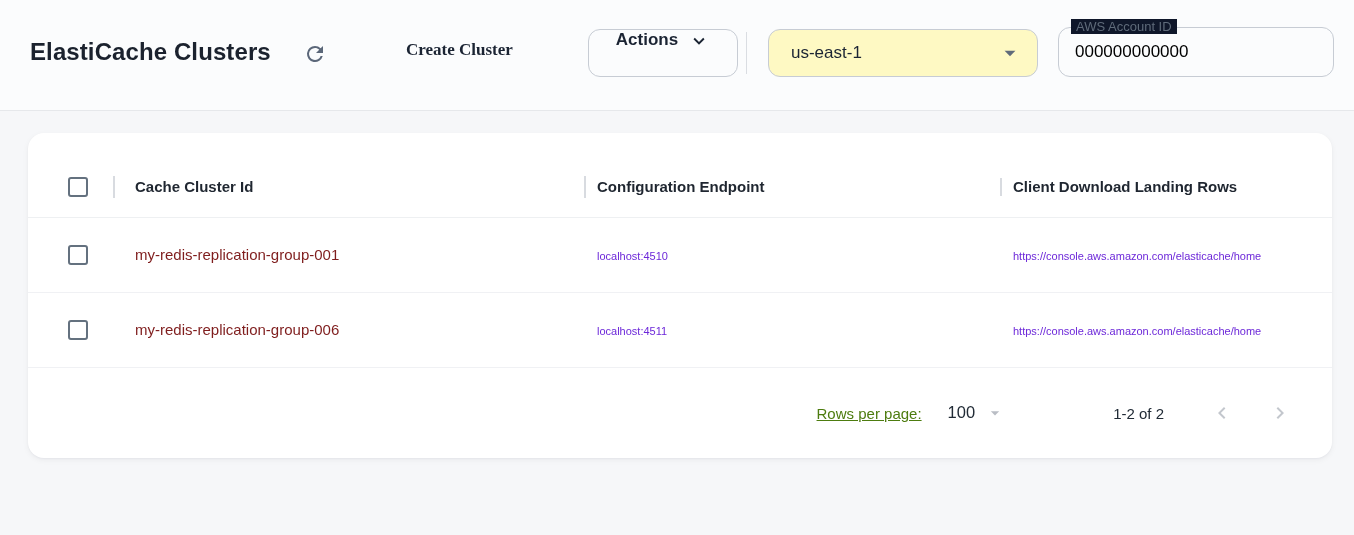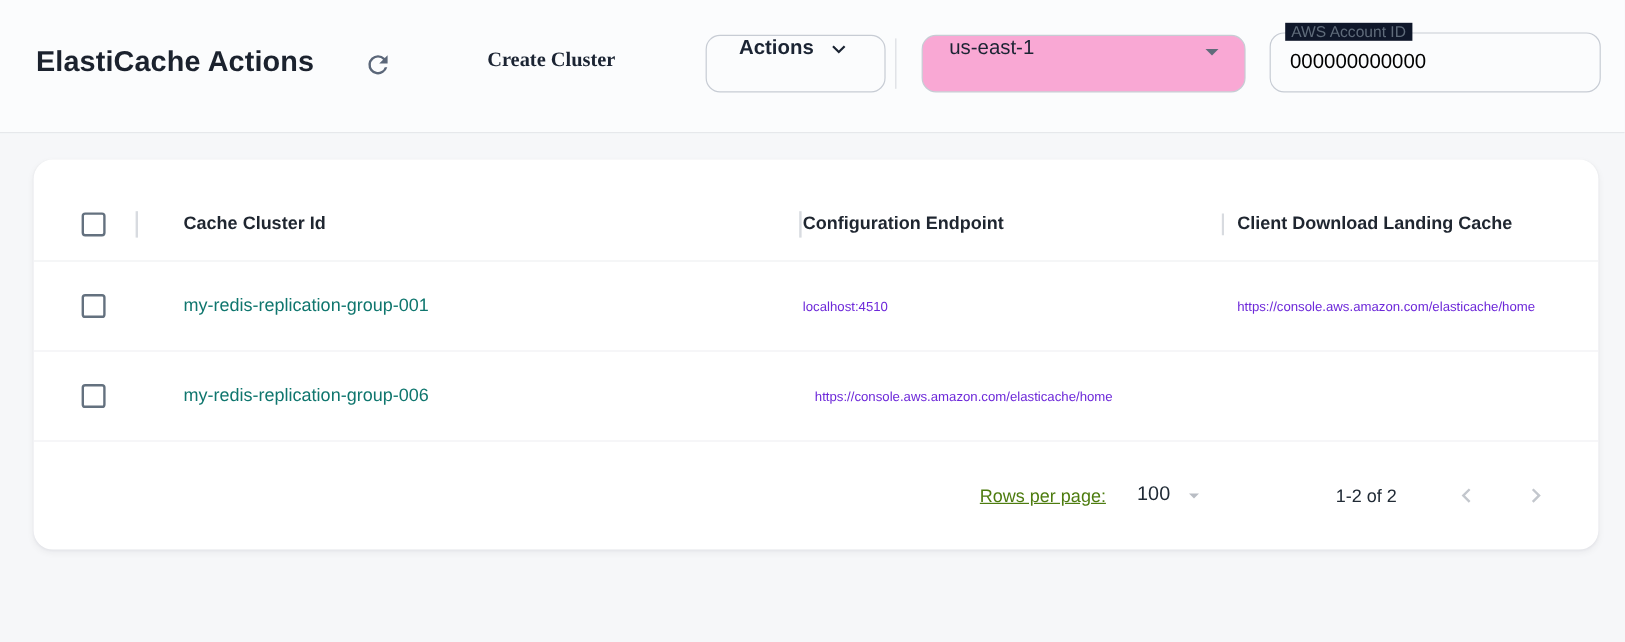--- a/index.html
+++ b/index.html
@@ -44,24 +44,24 @@
     font-family: "Liberation Sans", sans-serif;
     font-size: 17px; font-weight: 600; color: #1b2433;
   }
   .topbar-divider {
     position: absolute; left: 746px; top: 32px;
     width: 1px; height: 42px; background: #dadde2;
   }
   .region-select {
     position: absolute; left: 768px; top: 29px;
     width: 270px; height: 48px;
-    background: #f9a8d4;
+    background: #fef9c3;
     border: 1px solid #c7ccd4; border-radius: 12px;
     cursor: pointer;
-    display: flex; 
+    display: flex; align-items: center;
     padding: 0 14px 0 22px;
     font-size: 17px; color: #1b2433;
   }
   .region-select .grow { flex: 1; }
   .account-field {
     position: absolute; left: 1058px; top: 27px;
     width: 276px; height: 50px;
     border: 1px solid #c7ccd4; border-radius: 12px;
     background: #fbfcfd;
   }
@@ -93,33 +93,33 @@
   }
   .thead {
     height: 85px; padding-top: 24px;
     border-bottom: 1px solid #eef0f2;
   }
   .tbody-row {
     height: 75px;
     border-bottom: 1px solid #f0f1f4;
   }
   .cell-check { width: 85px; flex: none; padding-left: 40px; }
-  .cell-c1 { width: 553px; flex: none; padding-left: 40px; position: relative; }
-  .cell-c2 { width: 352px; flex: none; padding-left: 3px; position: relative; }
+  .cell-c1 { width: 471px; flex: none; padding-left: 22px; position: relative; }
+  .cell-c2 { width: 416px; flex: none; padding-left: 13px; position: relative; }
   .cell-c3 { flex: 1; min-width: 0; padding-left: 13px; padding-right: 10px; position: relative;
              white-space: nowrap; overflow: hidden; }
   .thead .cell-c1::before, .thead .cell-c2::before, .thead .cell-c3::before {
     content: ""; position: absolute; left: 0; top: 50%;
     transform: translateY(-50%);
     width: 2px; height: 22px; background: #d8dbe0;
   }
   .col-label { font-size: 15px; font-weight: 700; color: #1f2630; }
   .cell-text { font-size: 11px; color: #6d28d9; }
   .row-link {
-    font-size: 15px; color: #0f766e; text-decoration: none; cursor: pointer;
+    font-size: 15px; color: #7f1d1d; text-decoration: none; cursor: pointer;
   }
   .checkbox {
     width: 20px; height: 20px;
     border: 2px solid #64717f; border-radius: 3px;
     background: #fff; cursor: pointer; display: block;
   }
 
   
   .tfoot {
     flex: 1;
@@ -139,21 +139,21 @@
     width: 40px; height: 40px;
     display: flex; align-items: center; justify-content: center;
   }
   .pg-prev { margin-left: 38px; }
   .pg-next { margin-left: 18px; }
 </style>
 </head>
 <body>
 
 <div class="topbar">
-  <div class="page-title">ElastiCache Actions</div>
+  <div class="page-title">ElastiCache Clusters</div>
 
   <button class="refresh-btn">
     <span style="display:flex;">
       <svg width="24" height="24" viewBox="0 0 24 24" fill="#5b6779">
         <path d="M17.65 6.35A7.95 7.95 0 0 0 12 4a8 8 0 1 0 7.73 10h-2.08A6 6 0 1 1 12 6c1.66 0 3.14.69 4.22 1.78L13 11h7V4l-2.35 2.35z"></path>
       </svg>
     </span>
   </button>
 
   <button class="text-btn">Create Cluster</button>
@@ -191,21 +191,21 @@
     <div class="cell-check">
       <span class="checkbox"></span>
     </div>
     <div class="cell-c1">
       <span class="col-label">Cache Cluster Id</span>
     </div>
     <div class="cell-c2">
       <span class="col-label">Configuration Endpoint</span>
     </div>
     <div class="cell-c3">
-      <span class="col-label">Client Download Landing Cache</span>
+      <span class="col-label">Client Download Landing Rows</span>
     </div>
   </div>
 
   <div class="trow tbody-row">
     <div class="cell-check">
       <span class="checkbox"></span>
     </div>
     <div class="cell-c1">
       <a class="row-link">my-redis-replication-group-001</a>
     </div>
@@ -216,20 +216,23 @@
       <span class="cell-text">https://console.aws.amazon.com/elasticache/home</span>
     </div>
   </div>
 
   <div class="trow tbody-row">
     <div class="cell-check">
       <span class="checkbox"></span>
     </div>
     <div class="cell-c1">
       <a class="row-link">my-redis-replication-group-006</a>
+    </div>
+    <div class="cell-c2">
+      <span class="cell-text">localhost:4511</span>
     </div>
     <div class="cell-c3">
       <span class="cell-text">https://console.aws.amazon.com/elasticache/home</span>
     </div>
   </div>
 
   <div class="tfoot">
     <span class="rpp-label">Rows per page:</span>
     <span class="rpp-select">
       <span class="rpp-value">100</span>

